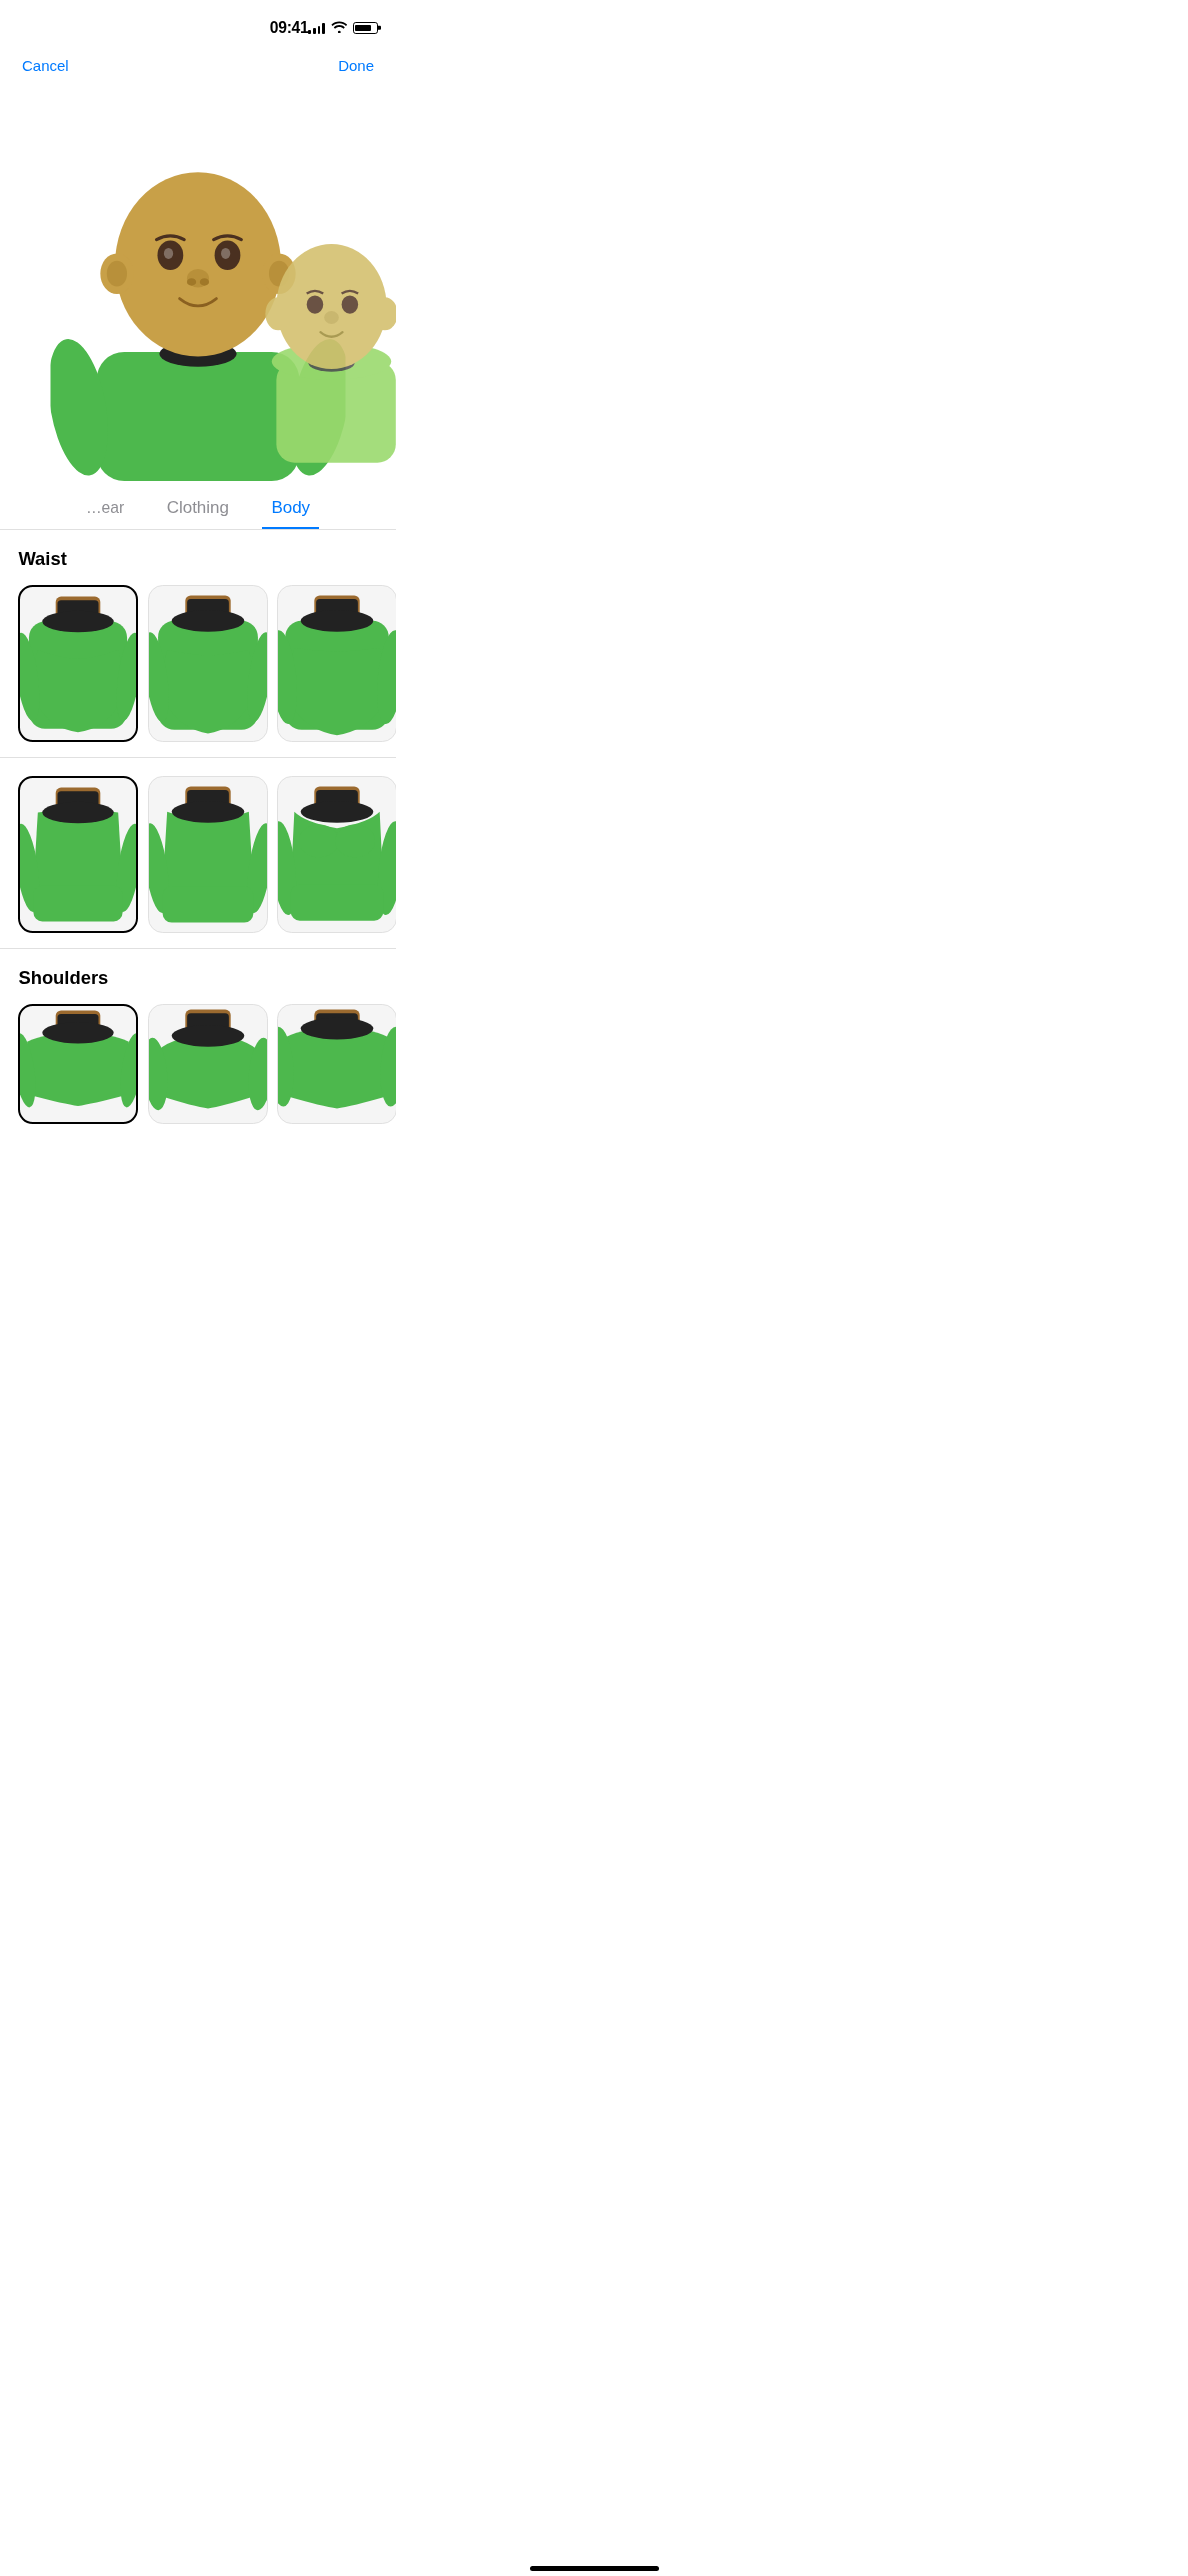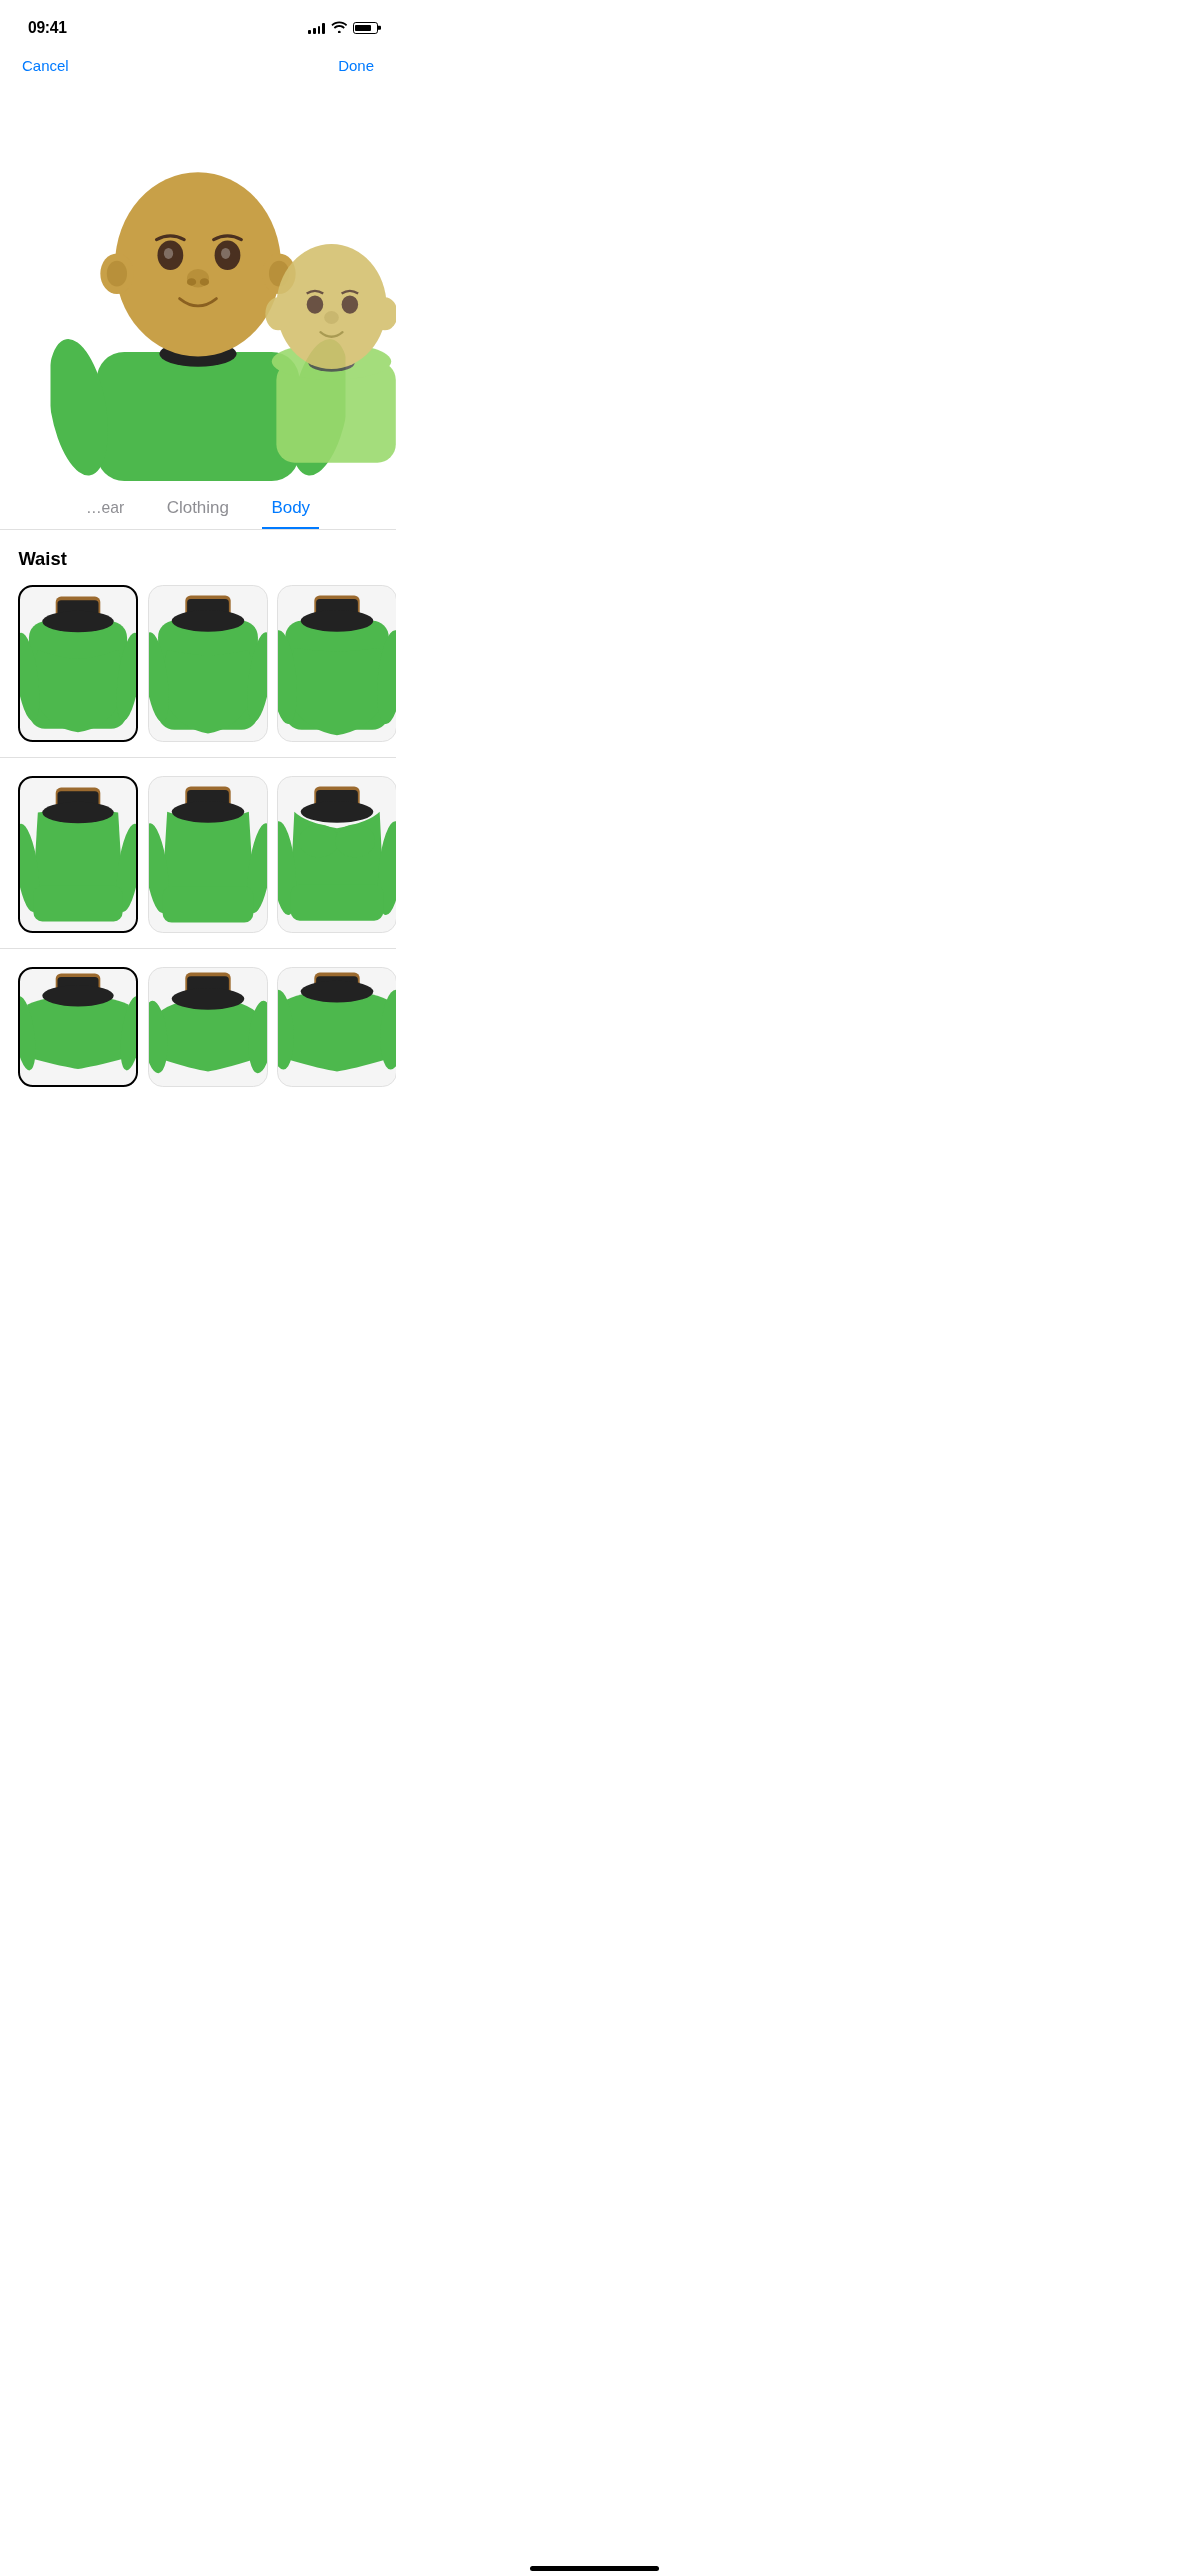--- a/index.html
+++ b/index.html
@@ -8,21 +8,21 @@
       width: 396px;
       min-height: 859px;
       background: #ffffff;
       font-family: -apple-system, BlinkMacSystemFont, 'SF Pro Display', 'Helvetica Neue', sans-serif;
       overflow-x: hidden;
     }
 
     
     .status-bar {
       display: flex;
-      justify-content: space-between;
+      justify-content: flex-end;
       align-items: center;
       padding: 13px 18.4px 7.4px 28px;
       height: 50px;
     }
     .status-time {
       font-size: 15.7px;
       font-weight: 600;
       color: #000;
       letter-spacing: -0.3px;
     }
@@ -404,20 +404,21 @@
         <ellipse cx="6" cy="100" rx="13" ry="52" fill="#4db84d" transform="rotate(-6 6 100)"></ellipse>
         <ellipse cx="124" cy="100" rx="13" ry="52" fill="#4db84d" transform="rotate(6 124 100)"></ellipse>
         <rect x="14" y="118" width="102" height="40" rx="10" fill="#4db84d"></rect>
       </svg>
     </div>
 
   </div>
 </div>
 
 <div class="section" style="border-bottom:none;">
+  <div class="section-title">Shoulders</div>
   <div class="options-row">
 
     <div class="option-cell selected" style="height:120px;">
       <svg viewBox="0 0 130 130" xmlns="http://www.w3.org/2000/svg">
         <rect x="40" y="5" width="50" height="28" rx="6" fill="#9b6a2f"></rect>
         <rect x="42" y="9" width="46" height="18" rx="4" fill="#222"></rect>
 
         <path d="M8 40 Q30 30 65 30 Q100 30 122 40 L118 100 Q80 110 65 112 Q50 110 12 100 Z" fill="#4db84d"></path>
         <ellipse cx="65" cy="30" rx="40" ry="12" fill="#222"></ellipse>
         <ellipse cx="5" cy="72" rx="11" ry="42" fill="#4db84d" transform="rotate(-8 5 72)"></ellipse>

